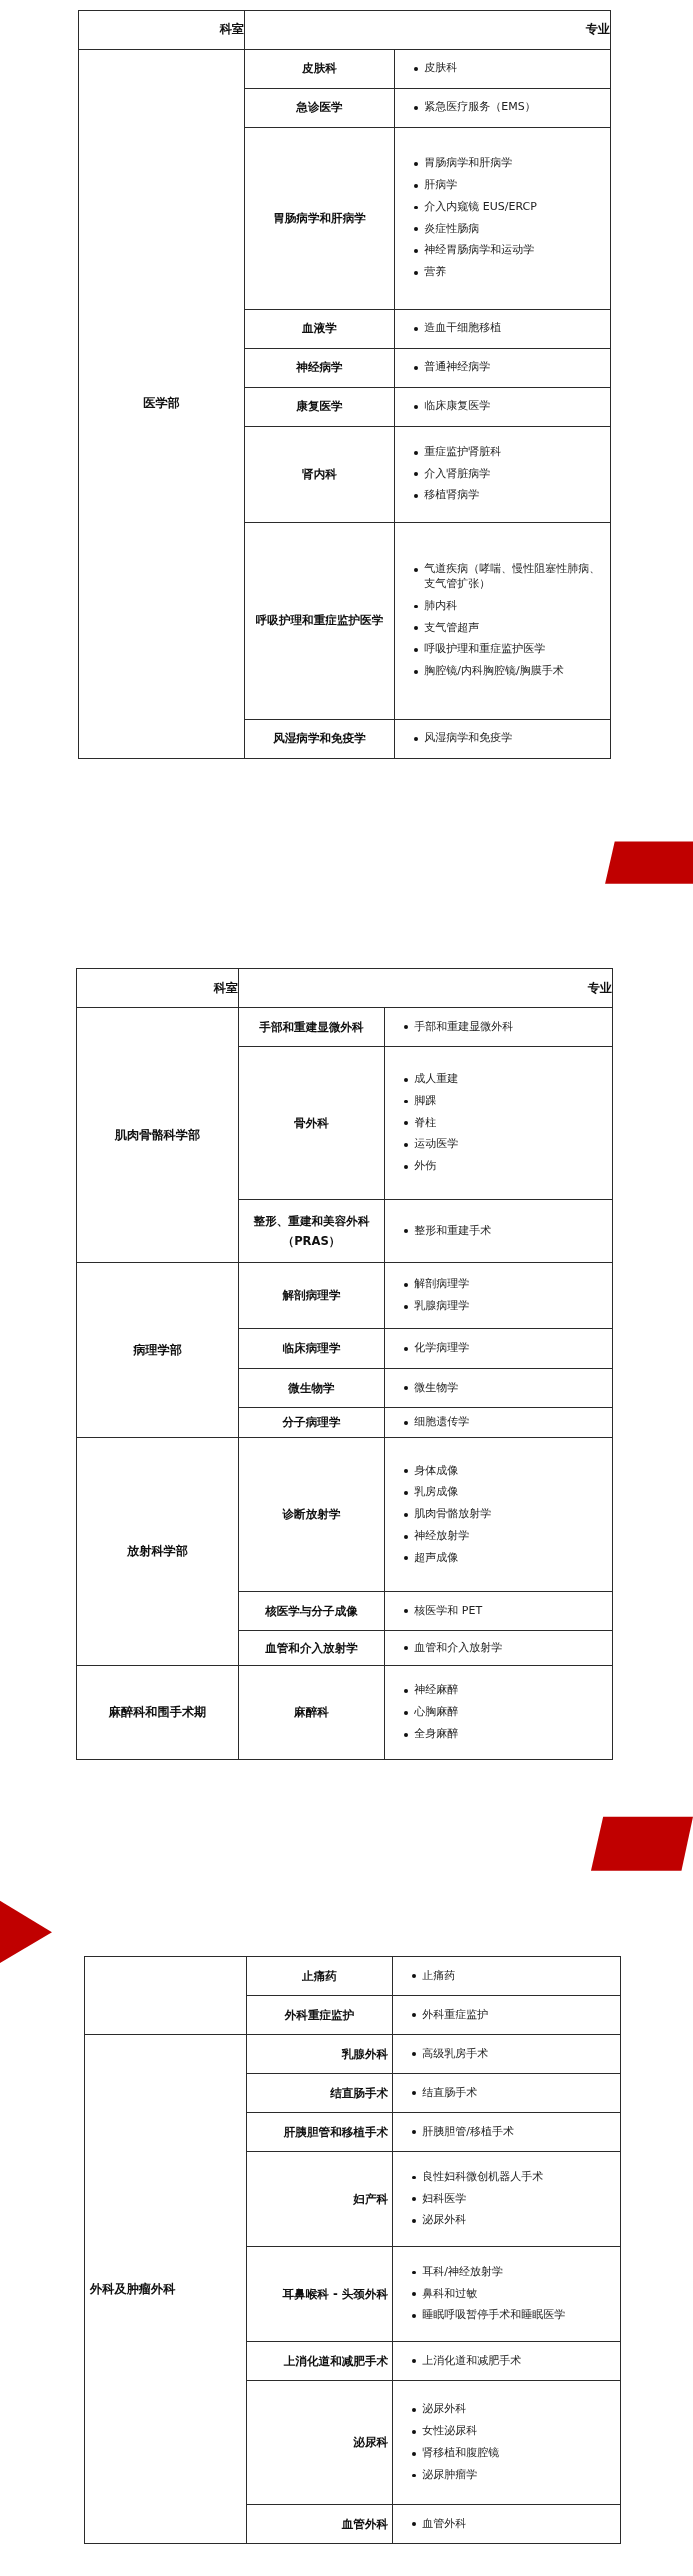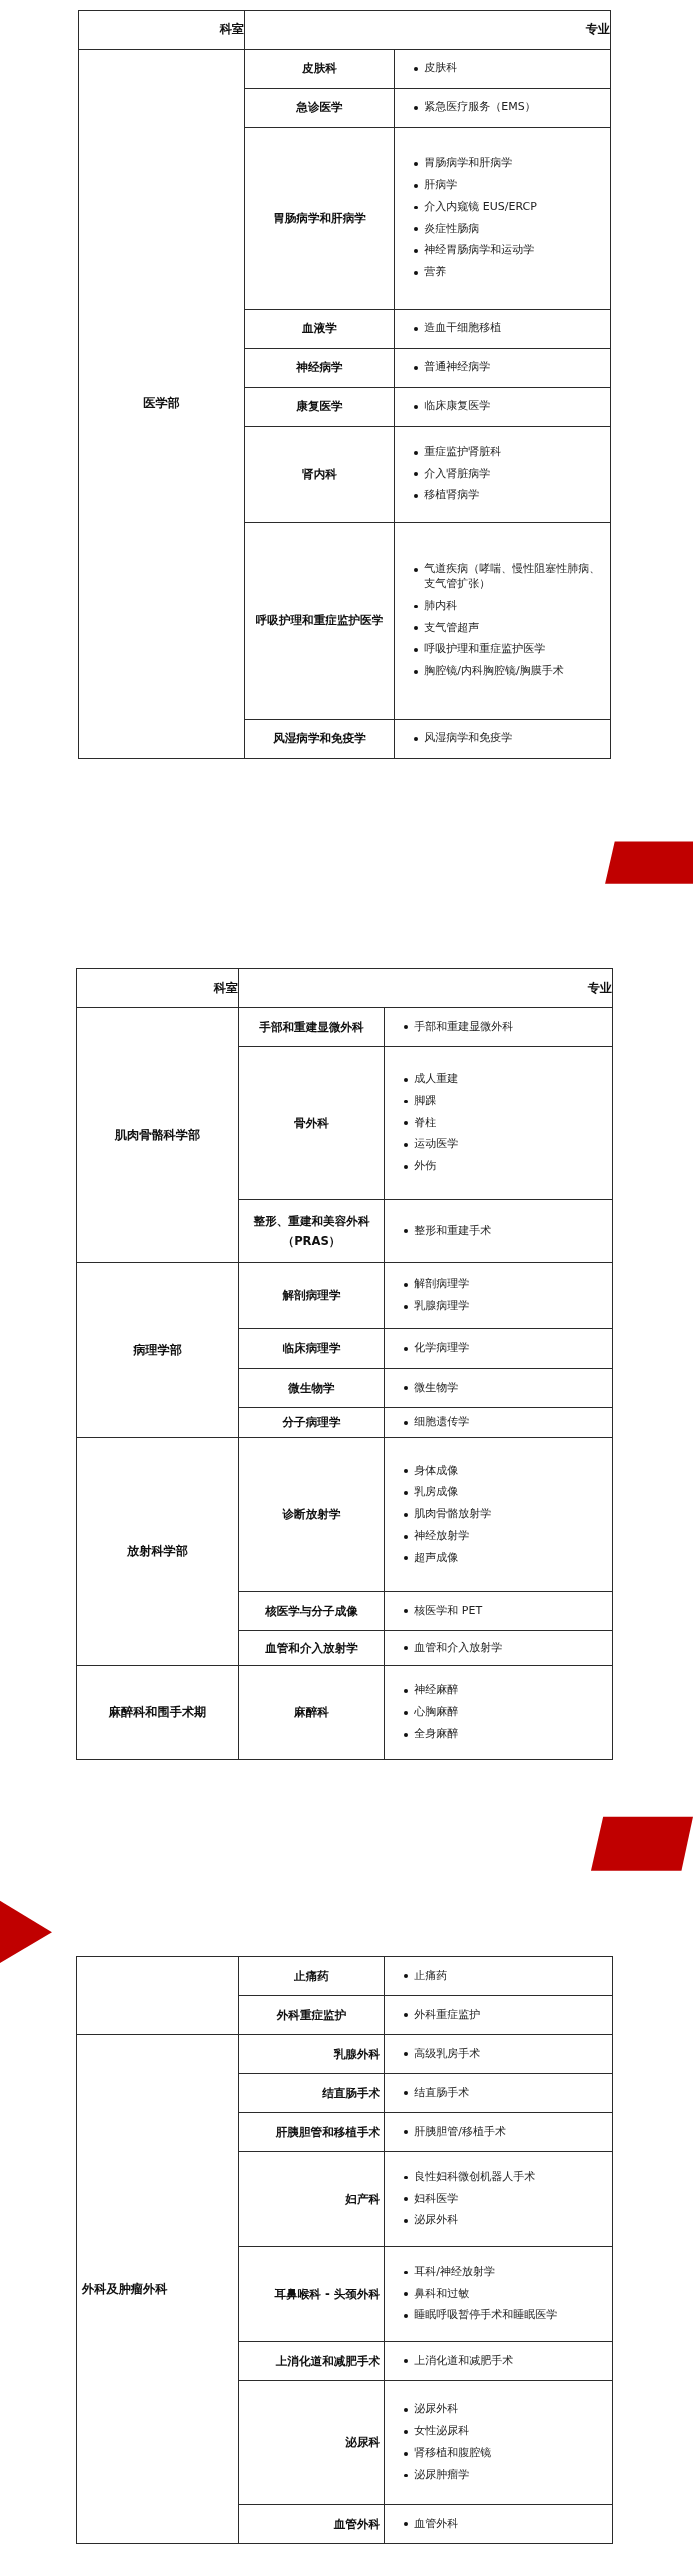--- a/index.html
+++ b/index.html
@@ -250,21 +250,21 @@
           <ul>
       <li>神经麻醉</li>
       <li>心胸麻醉</li>
       <li>全身麻醉</li>
     </ul>
         </td>
   </tr>
 </tbody>
   </table>
 
-<table class="tbl" style="left:76px; top:1956px; width:536px;">
+<table class="tbl" style="left:84px; top:1956px; width:536px;">
   <colgroup>
       <col style="width:162px">
       <col style="width:146px">
       <col style="width:228px">
     </colgroup>
   <tbody>
       <tr style="height:39px">
     <td rowspan="2" class="dept"></td>
     <td class="sub">止痛药</td>
     <td class="specs">

